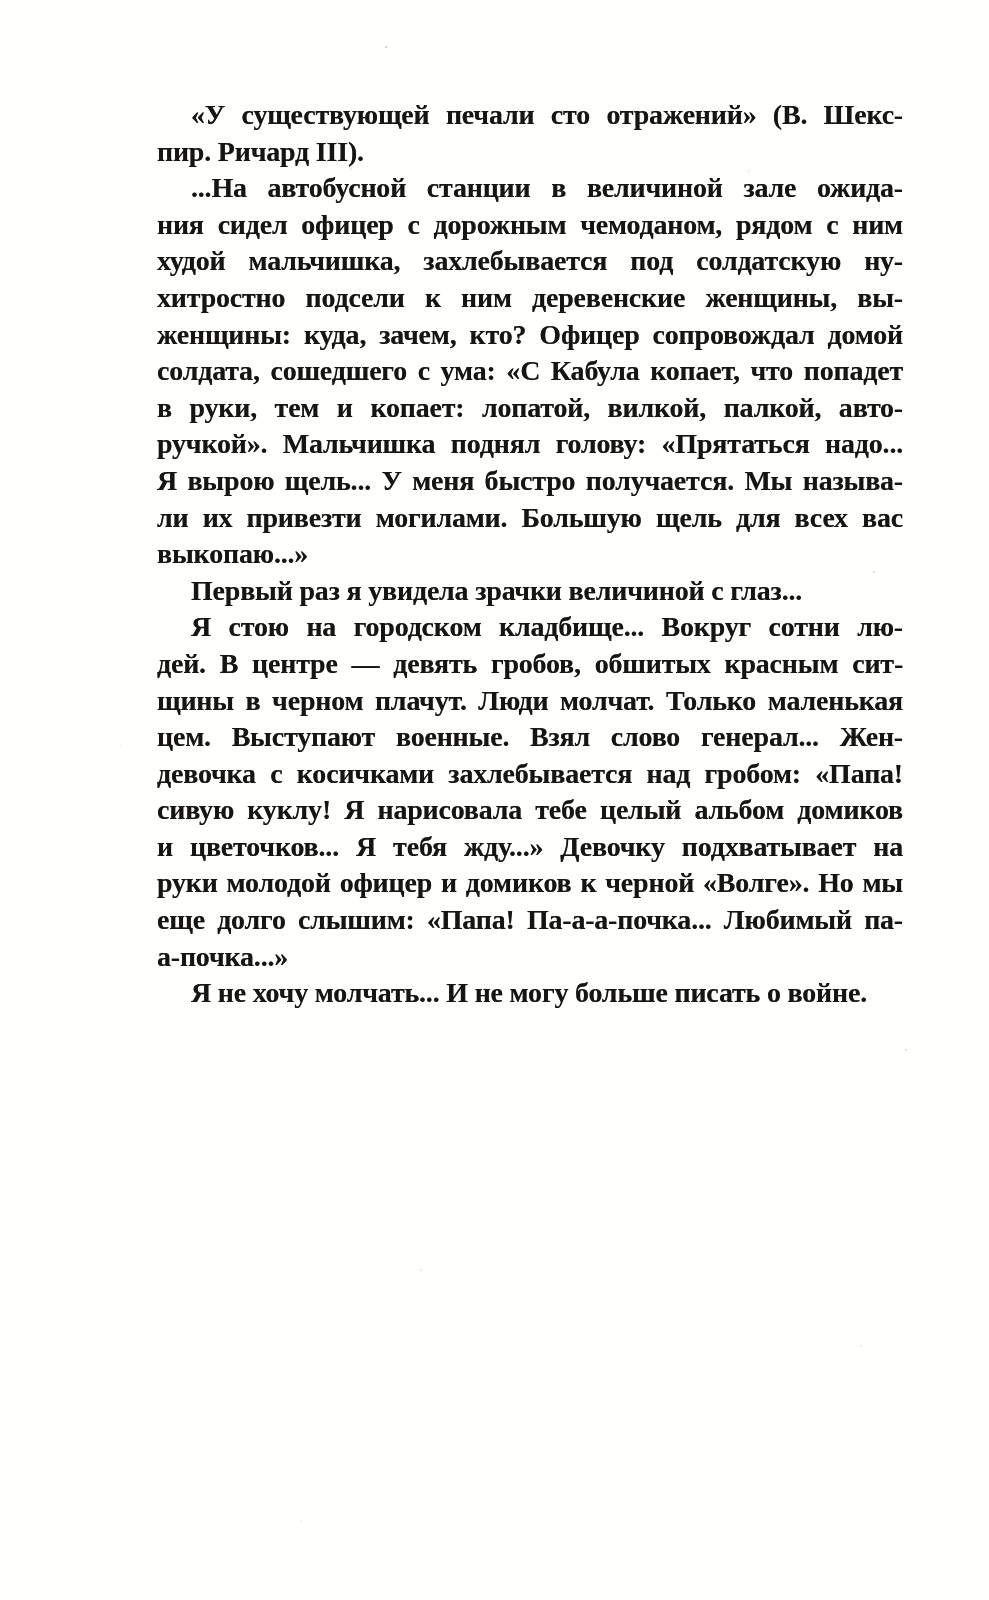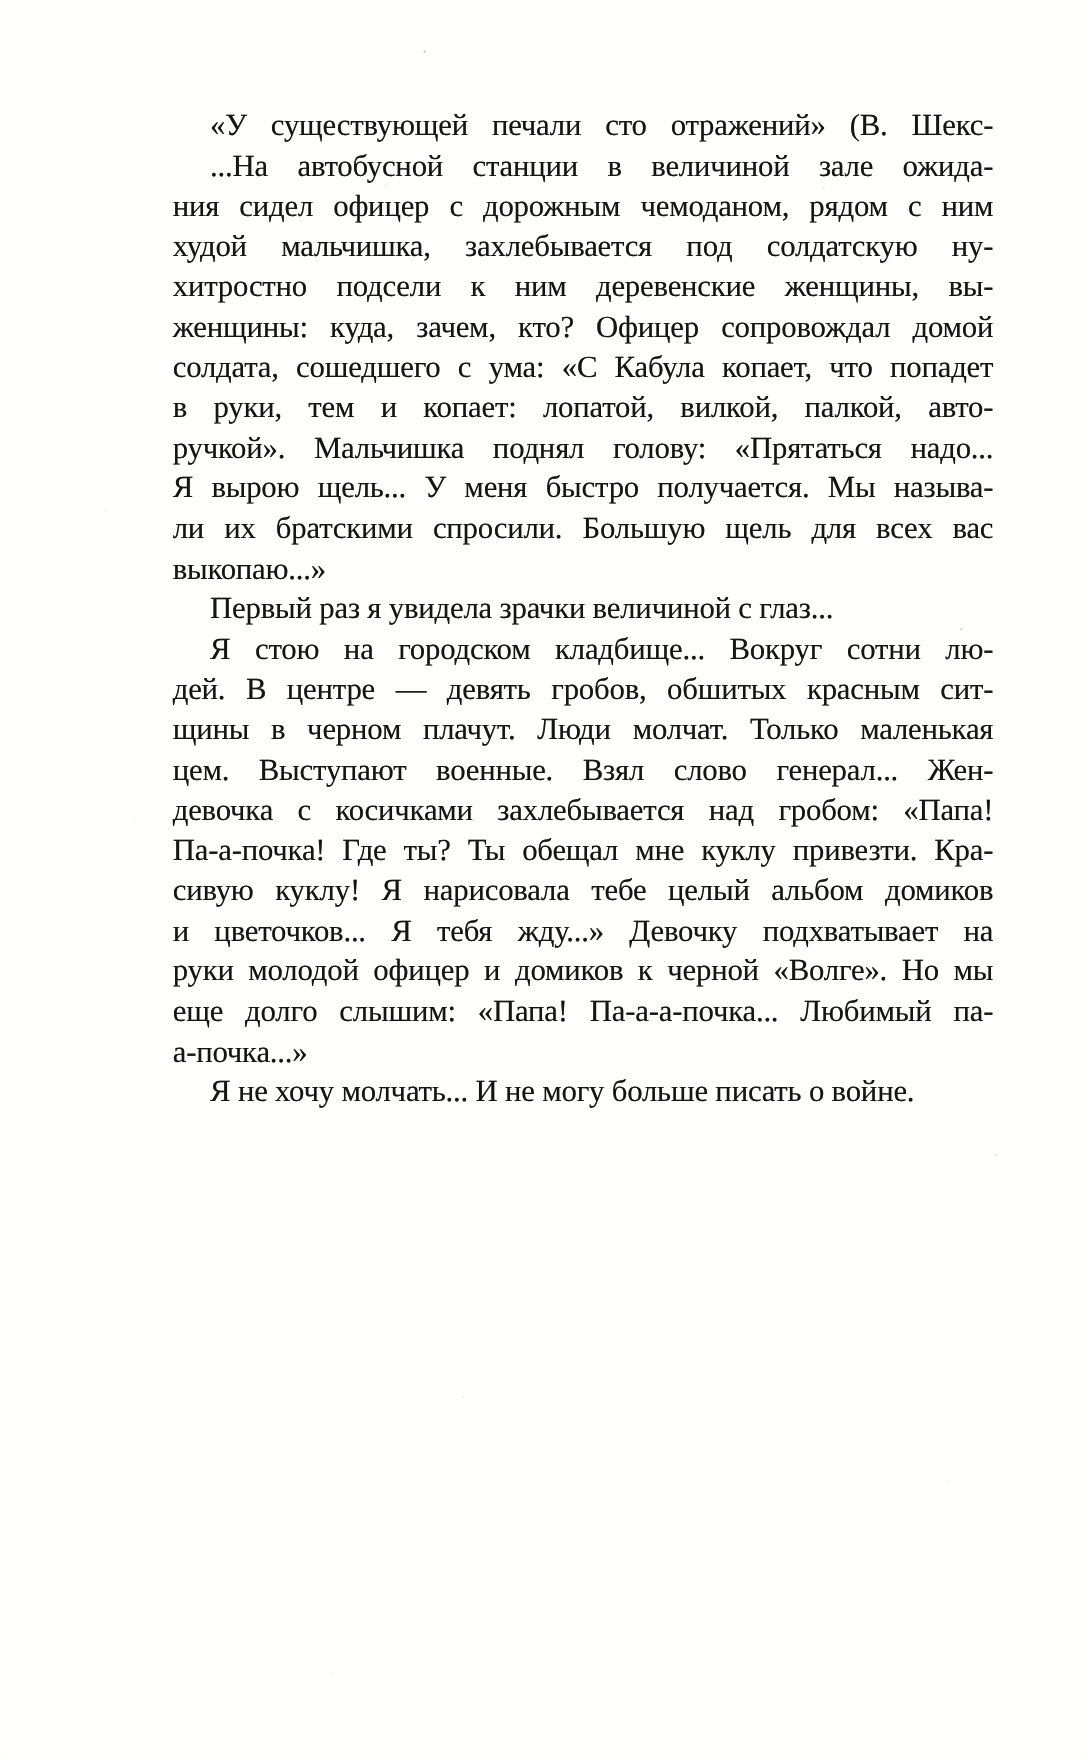--- a/index.html
+++ b/index.html
@@ -6,20 +6,21 @@
     margin: 0;
     padding: 0;
   }
   .scan-page {
     position: relative;
     width: 989px;
     height: 1600px;
     background:
       radial-gradient(ellipse 140% 120% at 50% 45%, #fffffe 55%, #fbfaf7 85%, #f5f4f0 100%);
     overflow: hidden;
+    font-weight: bold;
   }
   .text-block {
     position: absolute;
     left: 157px;
     top: 97px;
     width: 746px;
     font-family: "Liberation Serif", "DejaVu Serif", serif;
     font-size: 28px;
     line-height: 36.6px;
     color: #161514;
@@ -62,44 +63,44 @@
   }
 </style>
 </head>
 <body>
 
 <div class="scan-page">
   <div class="specks"></div>
   <div class="text-block">
       <div class="paragraph">
         <div class="line justified first-line">«У существующей печали сто отражений» (В. Шекс-</div>
+        <div class="line">пир. Ричард III).</div>
       </div>
       <div class="paragraph">
         <div class="line justified first-line">...На автобусной станции в величиной зале ожида-</div>
         <div class="line justified">ния сидел офицер с дорожным чемоданом, рядом с ним</div>
         <div class="line justified">худой мальчишка, захлебывается под солдатскую ну-</div>
         <div class="line justified">хитростно подсели к ним деревенские женщины, вы-</div>
         <div class="line justified">женщины: куда, зачем, кто? Офицер сопровождал домой</div>
         <div class="line justified">солдата, сошедшего с ума: «С Кабула копает, что попадет</div>
         <div class="line justified">в руки, тем и копает: лопатой, вилкой, палкой, авто-</div>
         <div class="line justified">ручкой». Мальчишка поднял голову: «Прятаться надо...</div>
         <div class="line justified">Я вырою щель... У меня быстро получается. Мы называ-</div>
-        <div class="line justified">ли их братскими спросили. Большую щель для всех вас</div>
+        <div class="line justified">ли их привезти могилами. Большую щель для всех вас</div>
         <div class="line">выкопаю...»</div>
       </div>
       <div class="paragraph">
         <div class="line first-line">Первый раз я увидела зрачки величиной с глаз...</div>
       </div>
       <div class="paragraph">
         <div class="line justified first-line">Я стою на городском кладбище... Вокруг сотни лю-</div>
         <div class="line justified">дей. В центре — девять гробов, обшитых красным сит-</div>
         <div class="line justified">щины в черном плачут. Люди молчат. Только маленькая</div>
         <div class="line justified">цем. Выступают военные. Взял слово генерал... Жен-</div>
         <div class="line justified">девочка с косичками захлебывается над гробом: «Папа!</div>
-        <div class="line justified">Па-а-почка! Где ты? Ты обещал мне куклу привезти. Кра-</div>
         <div class="line justified">сивую куклу! Я нарисовала тебе целый альбом домиков</div>
         <div class="line justified">и цветочков... Я тебя жду...» Девочку подхватывает на</div>
         <div class="line justified">руки молодой офицер и домиков к черной «Волге». Но мы</div>
         <div class="line justified">еще долго слышим: «Папа! Па-а-а-почка... Любимый па-</div>
         <div class="line">а-почка...»</div>
       </div>
       <div class="paragraph">
         <div class="line first-line">Я не хочу молчать... И не могу больше писать о войне.</div>
       </div>
     </div>

